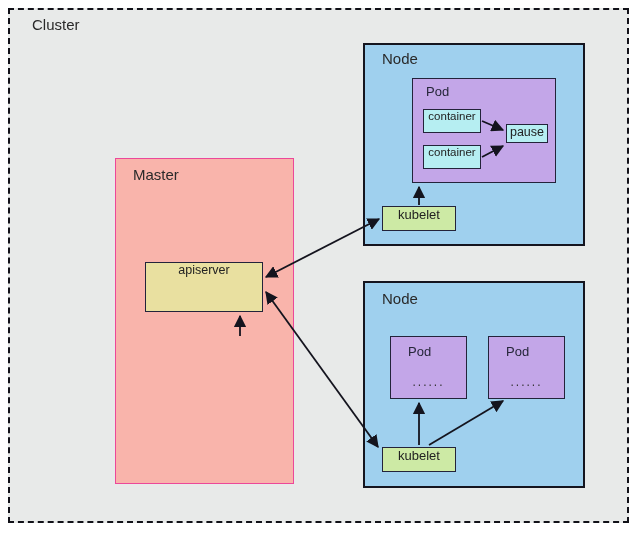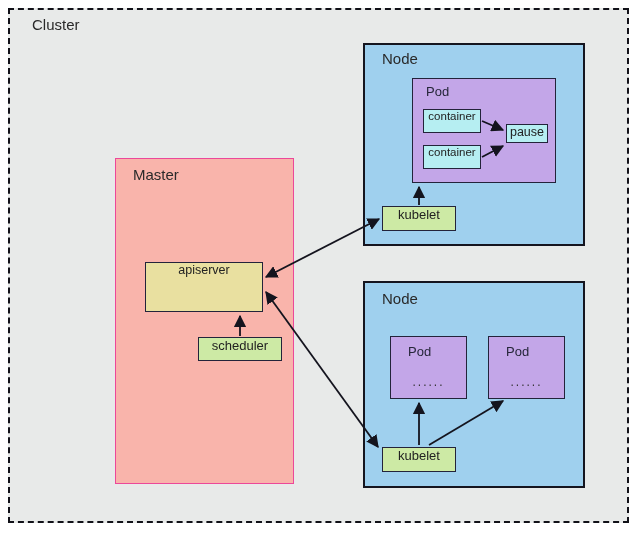--- a/index.html
+++ b/index.html
@@ -67,23 +67,20 @@
   <div id="cluster" class="abs">
     <span class="zone-label" style="left:22px; top:6px;">Cluster</span>
   </div>
 
   <div id="master" class="abs">
     <span class="zone-label" style="left:17px; top:7px;">Master</span>
   </div>
   <div id="apiserver" class="abs chip khaki">
     <span>apiserver</span>
   </div>
-  <div id="scheduler" class="abs chip green">
-    <span>scheduler</span>
-  </div>
 
   <div id="node-top" class="abs">
     <span class="zone-label" style="left:17px; top:5px;">Node</span>
   </div>
   <div id="pod-top" class="abs pod">
     <span class="pod-label" style="left:13px; top:5px;">Pod</span>
   </div>
   <div id="container-1" class="abs chip cyan">
     <span>container</span>
   </div>

